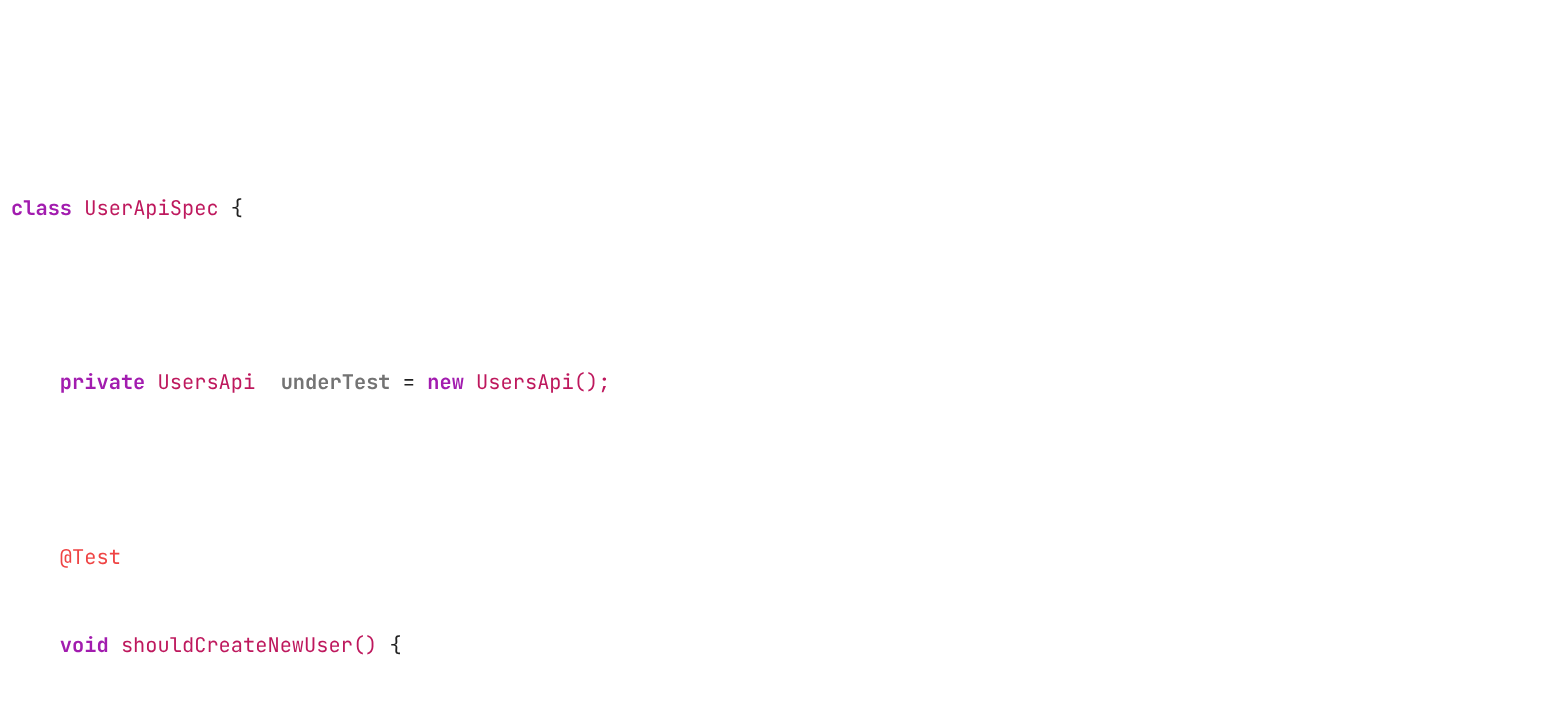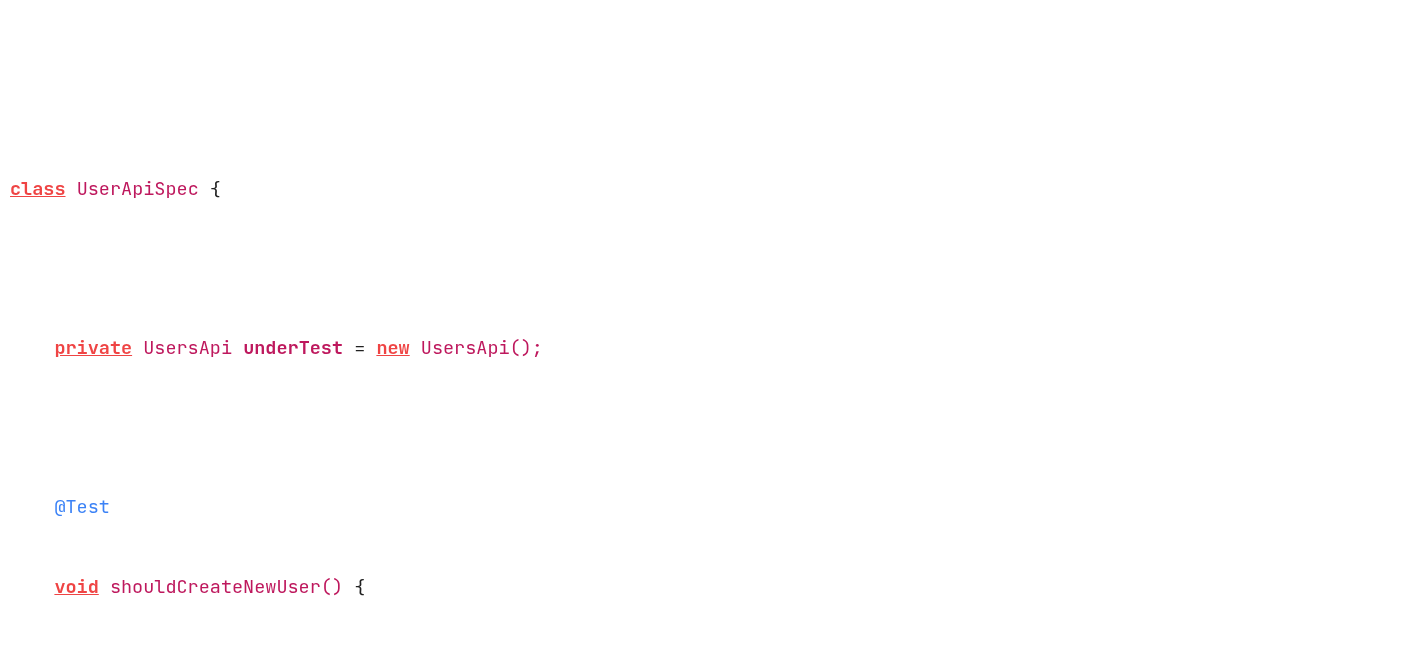--- a/index.html
+++ b/index.html
@@ -7,24 +7,24 @@
     padding: 10px 0 10px 10px;
     background: #ffffff;
     font-family: "JetBrains Mono", "Consolas", "Menlo", monospace;
     font-size: 18.5px;
     line-height: 2.15;
     color: #212121;
     white-space: pre;
     overflow-x: auto;
     font-variant-ligatures: none;
   }
-  .kw { color: #ef4444; font-weight: 600; text-decoration: underline; }
+  .kw { color: #a21caf; font-weight: 600; }
   .type { color: #be185d; }
-  .field { color: #be185d; font-weight: 600; }
-  .ann { color: #3b82f6; }
+  .field { color: #737373; font-weight: 600; margin-left: 12px; }
+  .ann { color: #ef4444; }
   .line { position: relative; display: block; }
 </style>
 </head>
 <body>
 
 
 
 <div class="code"><span class="line"><span class="kw">class</span> <span class="type">UserApiSpec</span> <span>{</span></span>
 <span class="line"> </span>
 <span class="line">    <span class="kw">private</span> <span class="type">UsersApi</span> <span class="field">underTest</span> <span>=</span> <span class="kw">new</span> <span class="type">UsersApi();</span></span>

